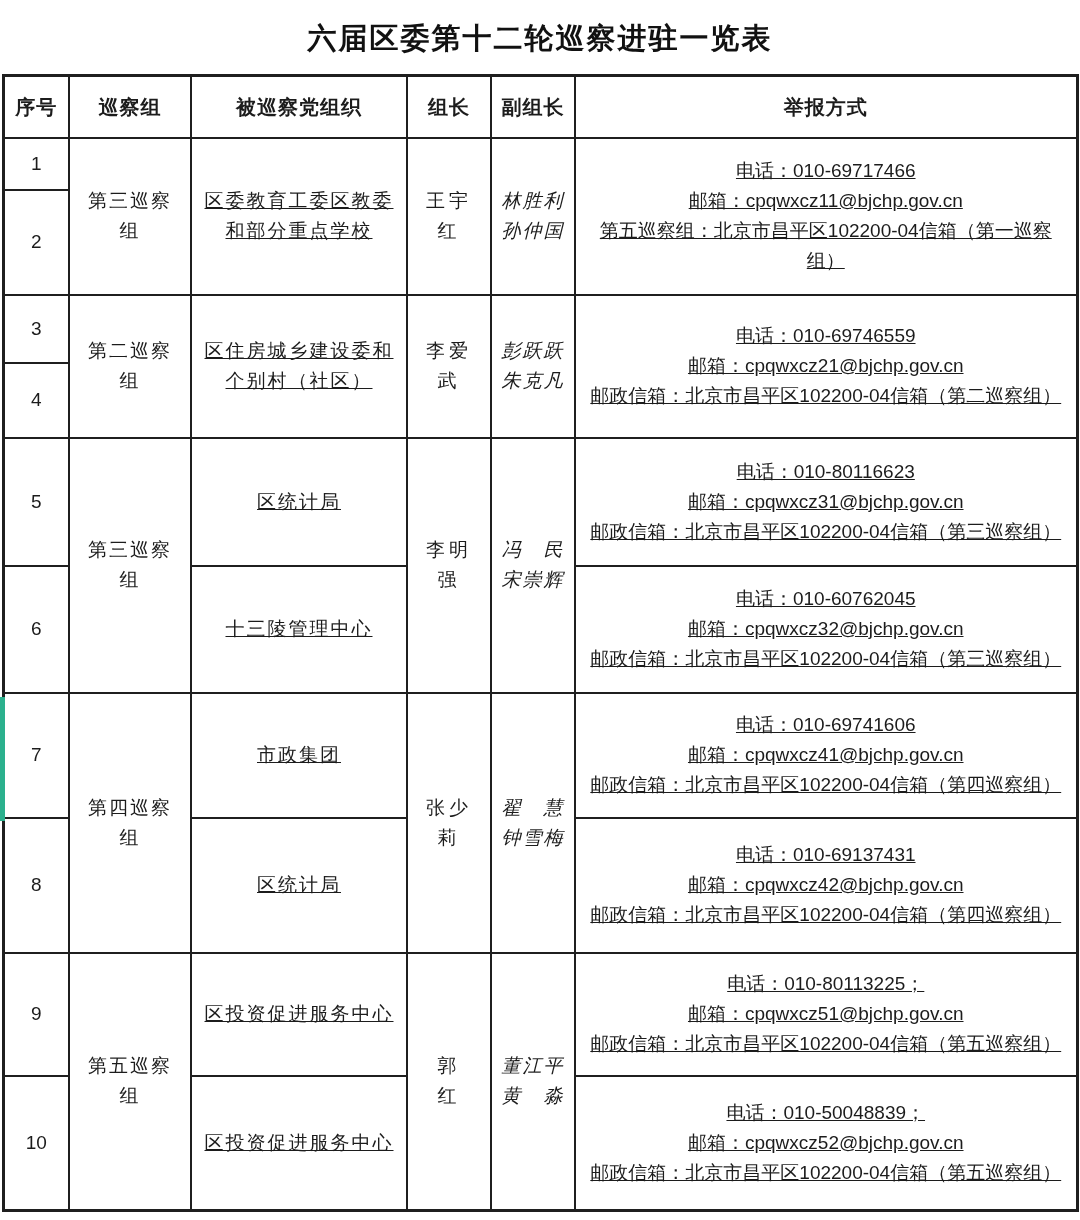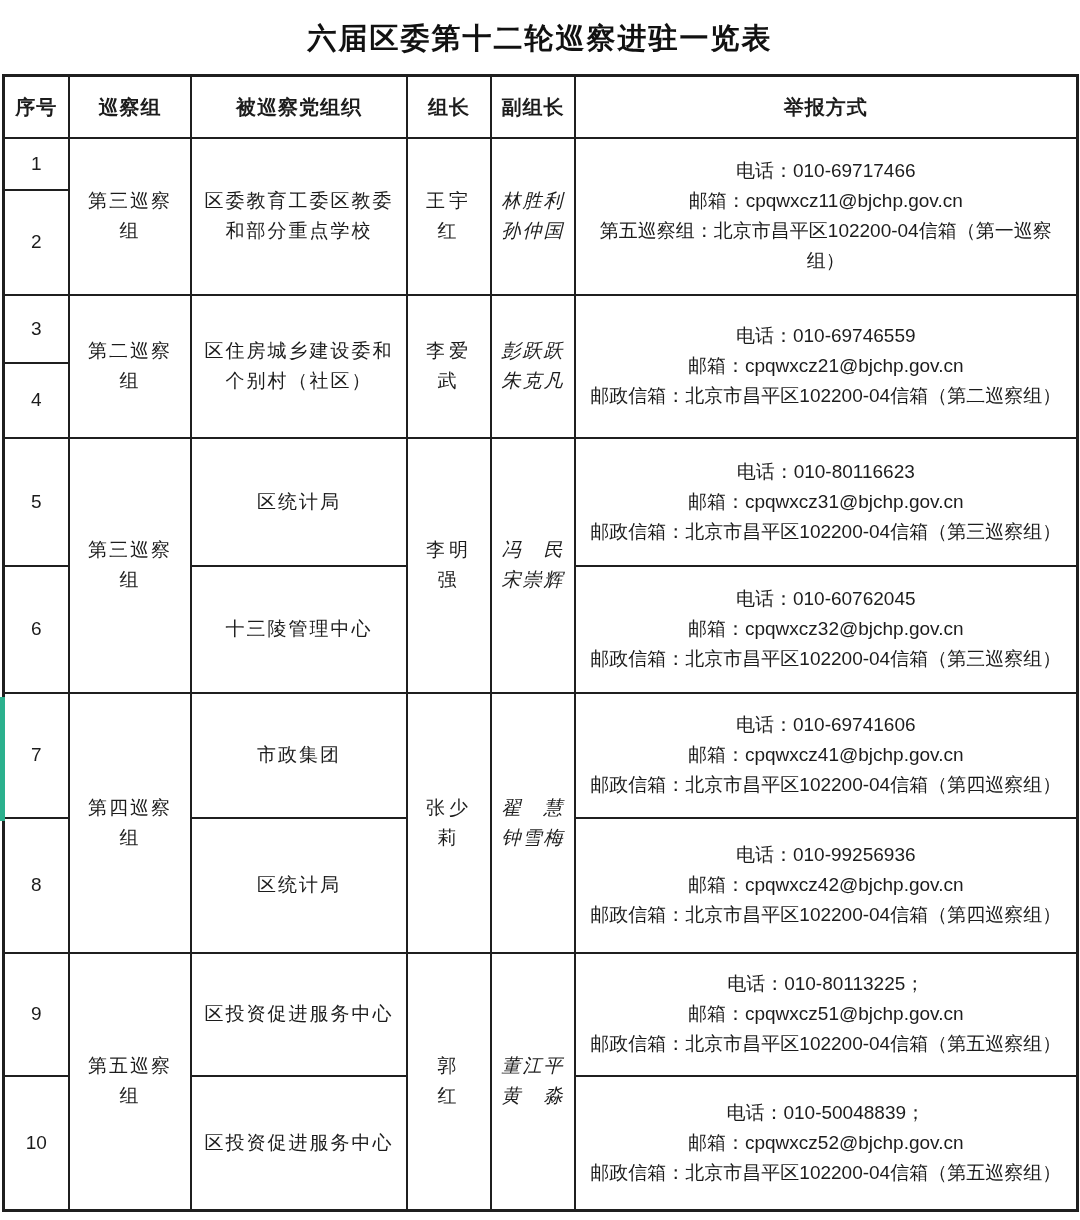--- a/index.html
+++ b/index.html
@@ -20,24 +20,24 @@
   }
   .sheet td,.sheet th{
     border:2px solid #1f1f1f;
     text-align:center;vertical-align:middle;
     padding:2px 8px;font-size:19px;line-height:30px;
     overflow:hidden;
   }
   .sheet th{font-weight:bold;font-size:20px;letter-spacing:1px;}
   .c-seq{font-size:20px;}
   .c-group{letter-spacing:2px;line-height:32px;}
-  .c-org{letter-spacing:2px;line-height:32px;}
+  .c-org{letter-spacing:2px;line-height:32px;text-decoration:underline;}
   .c-leader{letter-spacing:4px;margin-top:8px;}
   .c-deputy{letter-spacing:2px;line-height:31px;font-style:italic;}
-  .c-report{font-size:19px;line-height:31px;padding:4px 10px;}
+  .c-report{font-size:19px;line-height:31px;padding:4px 10px;text-decoration:underline;}
   .accent-strip{
     position:absolute;left:0;top:697px;width:5px;height:124px;
     background:#2bb08d; 
   }
 </style>
 </head>
 <body>
 
 <div class="page">
   <div class="title">六届区委第十二轮巡察进驻一览表</div>
@@ -138,21 +138,21 @@
       <td class="c-report">
         <div>电话：010-69741606</div>
         <div>邮箱：cpqwxcz41@bjchp.gov.cn</div>
         <div>邮政信箱：北京市昌平区102200-04信箱（第四巡察组）</div>
       </td>
     </tr>
     <tr style="height:135px">
       <td class="c-seq">8</td>
       <td class="c-org">区统计局</td>
       <td class="c-report">
-        <div>电话：010-99256936</div>
+        <div>电话：010-69137431</div>
         <div>邮箱：cpqwxcz42@bjchp.gov.cn</div>
         <div>邮政信箱：北京市昌平区102200-04信箱（第四巡察组）</div>
       </td>
     </tr>
 
     <tr style="height:123px">
       <td class="c-seq">9</td>
       <td class="c-group" rowspan="2">第五巡察组</td>
       <td class="c-org">区投资促进服务中心</td>
       <td class="c-leader" rowspan="2">郭　红</td>

